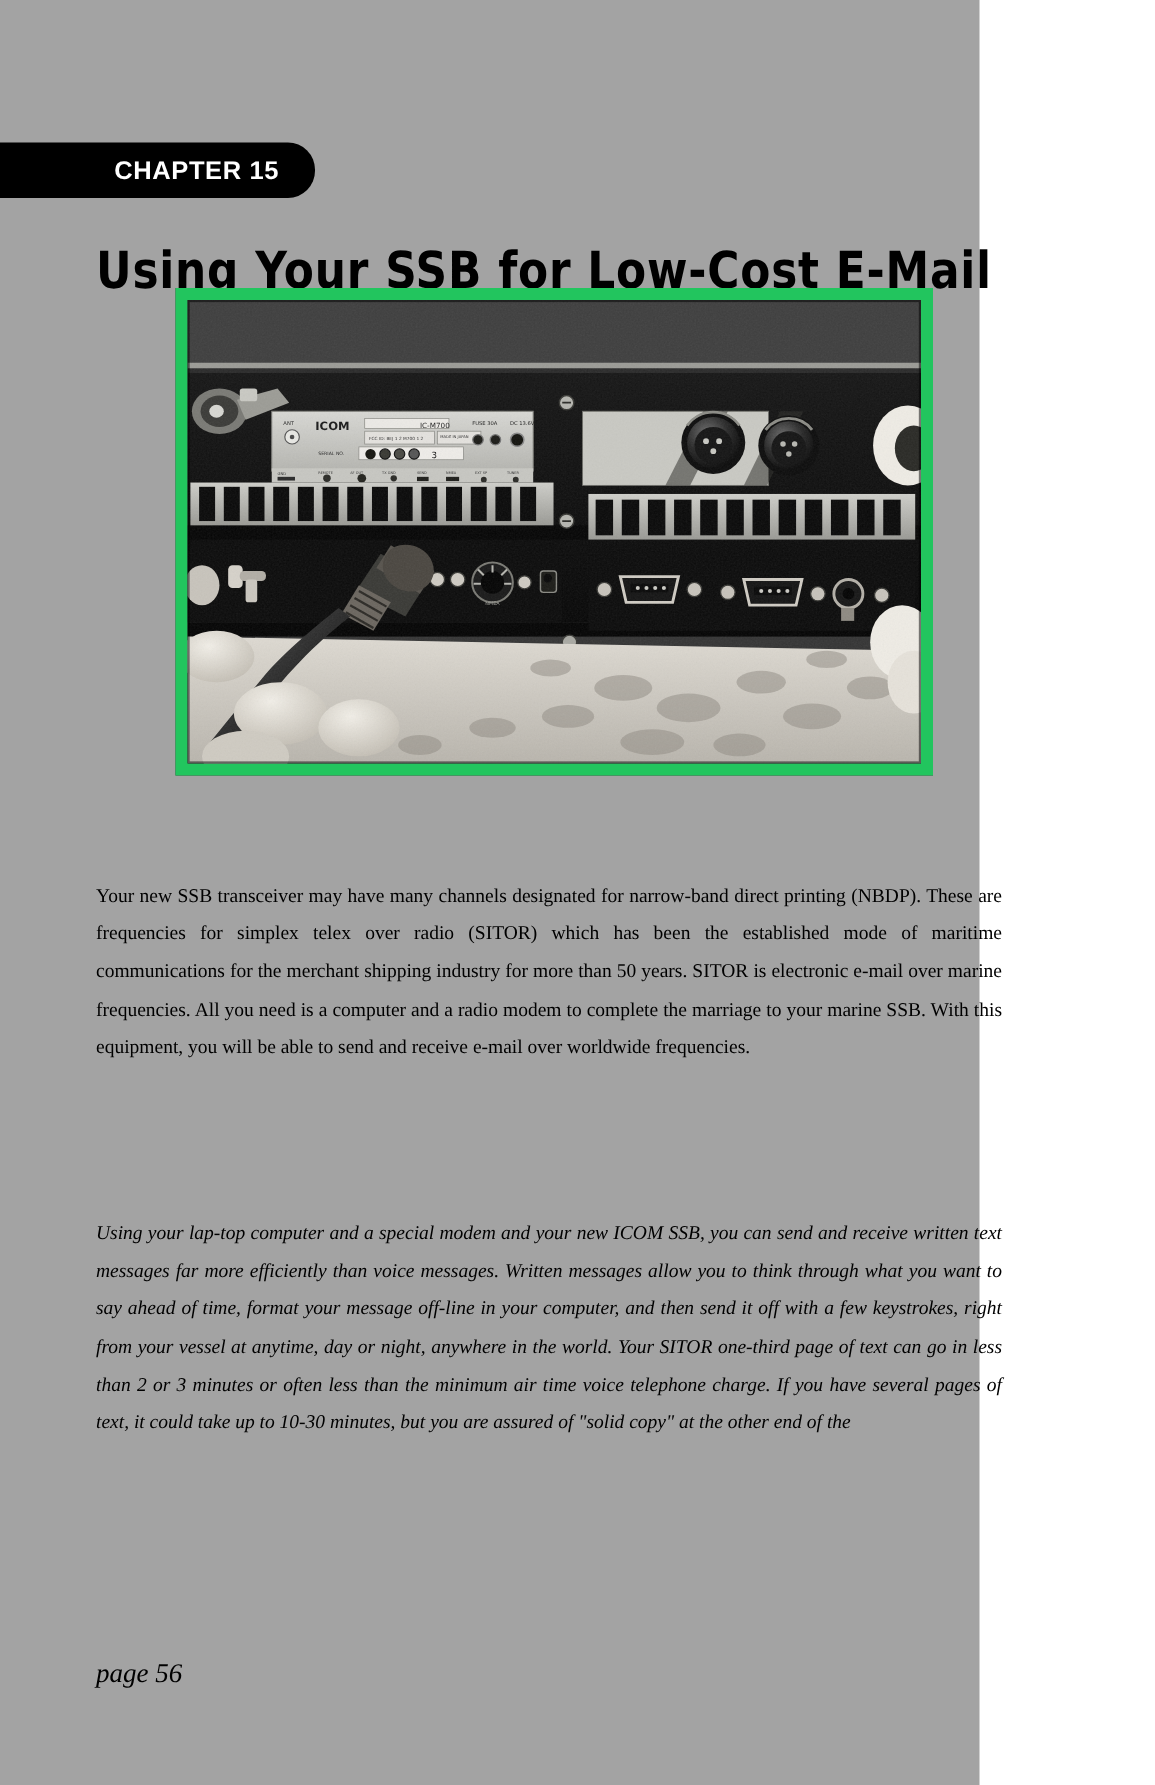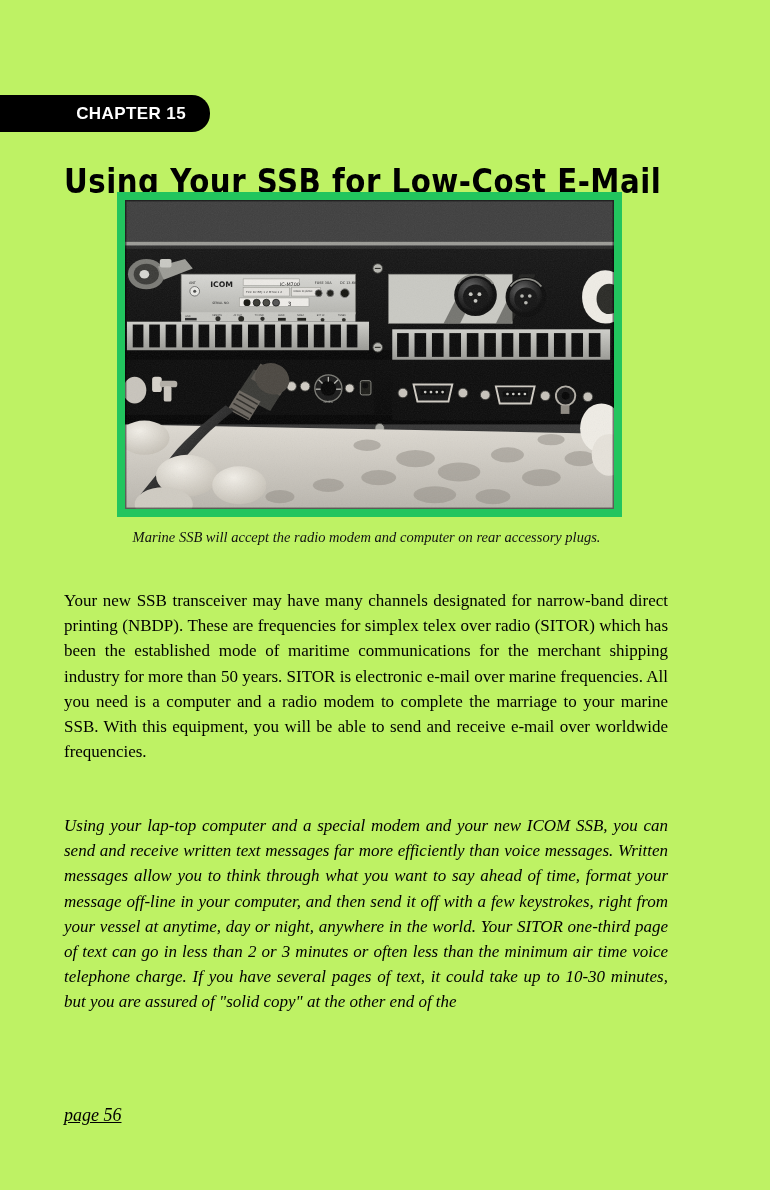--- a/index.html
+++ b/index.html
@@ -12,23 +12,23 @@
     height: 1190px;
     overflow: hidden;
     font-family: "Liberation Serif", serif;
     color: #000000;
     position: relative;
   }
 
   .page {
     position: absolute;
     left: 0; top: 0;
-    width: 770px;
+    width: 653px;
     height: 1190px;
-    background: #bef264;
+    background: #a3a3a3;
   }
 
   
   .chapter-badge {
     position: absolute;
     left: -40px;
     top: 95px;
     width: 250px;
     height: 37px;
     background: #000000;
@@ -91,38 +91,37 @@
     line-height: 19px;
     color: #111111;
   }
 
   
   .body-block {
     position: absolute;
     left: 64px;
     width: 604px;
     font-family: "Liberation Serif", serif;
-    font-size: 17px;
+    font-size: 13px;
     line-height: 25.2px;
     text-align: justify;
     color: #000000;
   }
   .para-1 { top: 571px; }
   .para-2 { top: 796px; font-style: italic; }
 
   
   .page-footer {
     position: absolute;
     left: 64px;
     top: 1105px;
     font-family: "Liberation Serif", serif;
     font-style: italic;
     font-size: 18px;
     color: #000000;
-    text-decoration: underline;
   }
 </style>
 </head>
 <body>
 
 <div class="page">
 
   <div class="chapter-badge">
     <span class="chapter-badge-label">CHAPTER 15</span>
   </div>
@@ -410,21 +409,20 @@
       <ellipse cx="64" cy="290" rx="32" ry="22" fill="url(#fingerG)"></ellipse>
       <ellipse cx="118" cy="300" rx="28" ry="20" fill="url(#fingerG)"></ellipse>
       <ellipse cx="40" cy="320" rx="30" ry="18" fill="#cfcbc2"></ellipse>
 
       <rect x="0" y="0" width="505" height="325" filter="url(#grain)" opacity="0.55"></rect>
 
       <rect x="0" y="0" width="505" height="325" fill="none" stroke="#000" stroke-width="3" opacity="0.5"></rect>
     </svg>
   </div>
 
-  <div class="figure-caption">Marine SSB will accept the radio modem and computer on rear accessory plugs.</div>
 
   <p class="body-block para-1">Your new SSB transceiver may have many channels designated for narrow-band direct printing (NBDP). These are frequencies for simplex telex over radio (SITOR) which has been the established mode of maritime communications for the merchant shipping industry for more than 50 years. SITOR is electronic e-mail over marine frequencies. All you need is a computer and a radio modem to complete the marriage to your marine SSB. With this equipment, you will be able to send and receive e-mail over worldwide frequencies.</p>
 
   <p class="body-block para-2">Using your lap-top computer and a special modem and your new ICOM SSB, you can send and receive written text messages far more efficiently than voice messages. Written messages allow you to think through what you want to say ahead of time, format your message off-line in your computer, and then send it off with a few keystrokes, right from your vessel at anytime, day or night, anywhere in the world. Your SITOR one-third page of text can go in less than 2 or 3 minutes or often less than the minimum air time voice telephone charge. If you have several pages of text, it could take up to 10-30 minutes, but you are assured of "solid copy" at the other end of the</p>
 
   <div class="page-footer">page 56</div>
 
 </div>
 
 </body></html>

